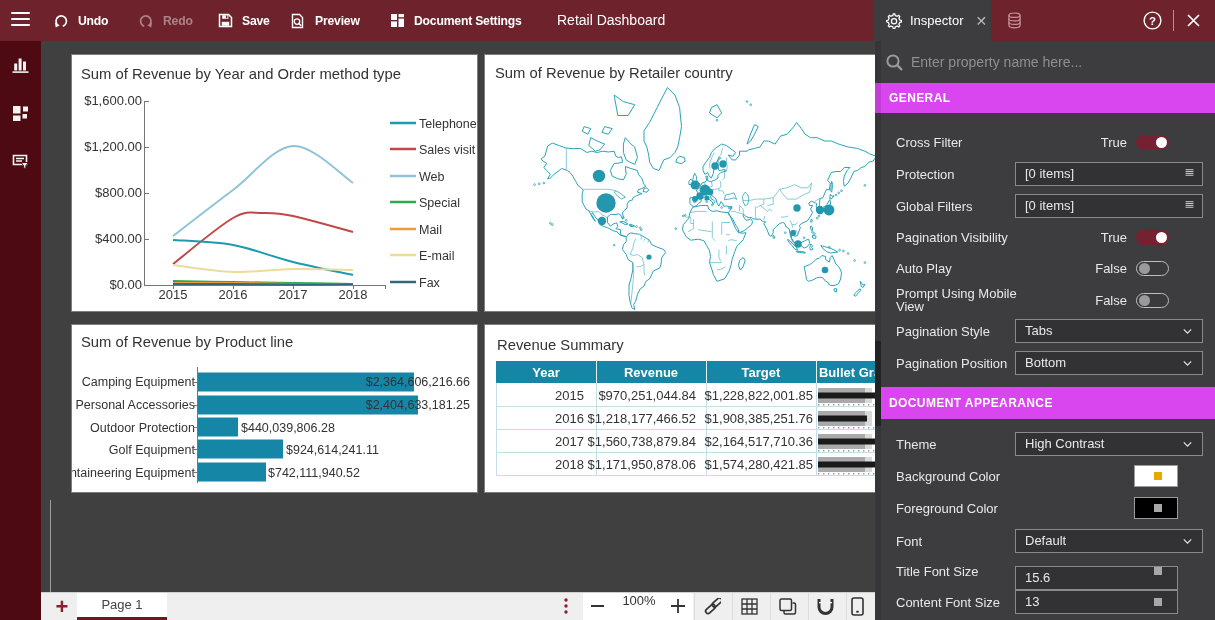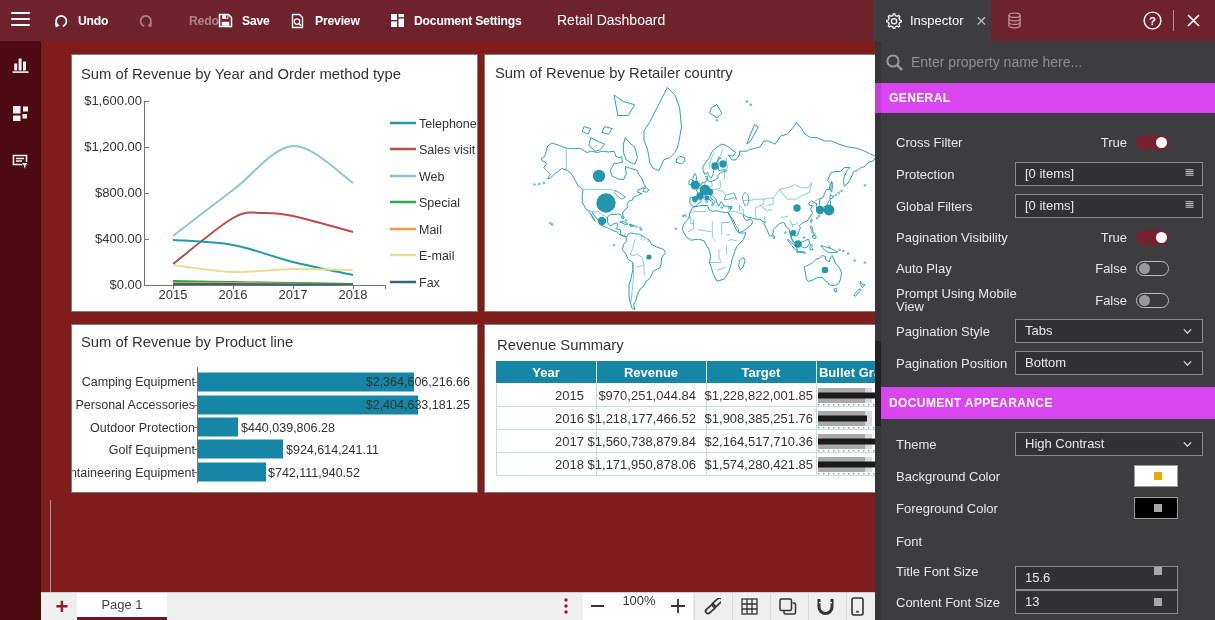--- a/index.html
+++ b/index.html
@@ -17,21 +17,21 @@
 
   
   #insp-tab { position:absolute; left:873px; top:0; width:118px; height:41px; background:#3d3d3f; display:flex; align-items:center; color:#fff; }
   #insp-tab .txt { font-size:13px; margin-left:8px; }
   #insp-tab .close { margin-left:12px; color:#b9b9b9; font-size:14px; }
 
   
   #sidebar { position:absolute; left:0; top:41px; width:41px; height:579px; background:#4e0a12; }
 
   
-  #canvas { position:absolute; left:41px; top:41px; width:834px; height:551px; background:#7f1d1d; overflow:hidden; }
+  #canvas { position:absolute; left:41px; top:41px; width:834px; height:551px; background:#404040; overflow:hidden; }
   .widget { position:absolute; background:#fff; border:1px solid #7e7e7e; }
 
   
   #bottombar { position:absolute; left:41px; top:592px; width:834px; height:28px; background:#efefef; border-top:1px solid #cfcfcf; }
   #plus { position:absolute; left:9px; top:1px; width:24px; height:26px; color:#8a1f2d; font-size:22px; font-weight:700; text-align:center; line-height:25px; }
   #ptab { position:absolute; left:36px; top:0; width:90px; height:27px; background:#fff; border-bottom:3px solid #6e1722; color:#444; font-size:13px; text-align:center; line-height:24px; }
 
   
   #panel { position:absolute; left:875px; top:41px; width:340px; height:579px; background:#3d3d3f; color:#e8e8e8; font-size:13px; }
   #psearch { position:absolute; left:0; top:0; width:340px; height:43px; border-bottom:1px solid #2a2a2c; }
@@ -372,21 +372,21 @@
         <div></div>
         <div></div>
       </div>
     <div class="tbtn" style="left:53px;">
       <svg width="16" height="16" viewBox="0 0 16 16">
           <path d="M9.8,13.1 A5.2,5.2 0 1 0 3.9,11.0" fill="none" stroke="#fff" stroke-width="1.7"></path>
           <path d="M1.9,9.6 L6.7,12.3 L2.8,14.6 Z" fill="#fff"></path>
         </svg>
       <span>Undo</span>
     </div>
-    <div class="tbtn" style="left:138px; color:#ab8489;gap:26px;">
+    <div class="tbtn" style="left:138px; color:#ab8489;">
       <svg width="16" height="16" viewBox="0 0 16 16">
           <g transform="scale(-1,1) translate(-16,0)">
             <path d="M9.8,13.1 A5.2,5.2 0 1 0 3.9,11.0" fill="none" stroke="#ab8489" stroke-width="1.7"></path>
             <path d="M1.9,9.6 L6.7,12.3 L2.8,14.6 Z" fill="#ab8489"></path>
           </g>
         </svg>
       <span>Redo</span>
     </div>
     <div class="tbtn" style="left:218px;">
       <svg width="15" height="15" viewBox="0 0 15 15">
@@ -616,20 +616,25 @@
       </div>
 
     <div class="prow" style="top:455px;">
         <span class="plabel" style="top:5px;">Foreground Color</span>
       <div class="abs" style="left:259px; top:1px; width:44px; height:22px; background:#000; border:1px solid #9a9a9a;"></div>
       <div class="sqind" style="top:8px;"></div>
       </div>
 
     <div class="prow" style="top:488px;">
         <span class="plabel" style="top:5px;">Font</span>
+      <div class="pinput" style="top:0px;">Default
+        <svg class="chev" width="11" height="7" viewBox="0 0 11 7">
+            <path d="M1 1 L5.5 5.5 L10 1" fill="none" stroke="#e8e8e8" stroke-width="1.4"></path>
+          </svg>
+      </div>
       </div>
 
     <div class="prow" style="top:518px;">
         <span class="plabel" style="top:5px;">Title Font Size</span>
       <div class="pinput short" style="top:7px;">15.6</div>
       <div class="sqind" style="top:8px;"></div>
       </div>
 
     <div class="prow" style="top:549px;">
         <span class="plabel" style="top:5px;">Content Font Size</span>

